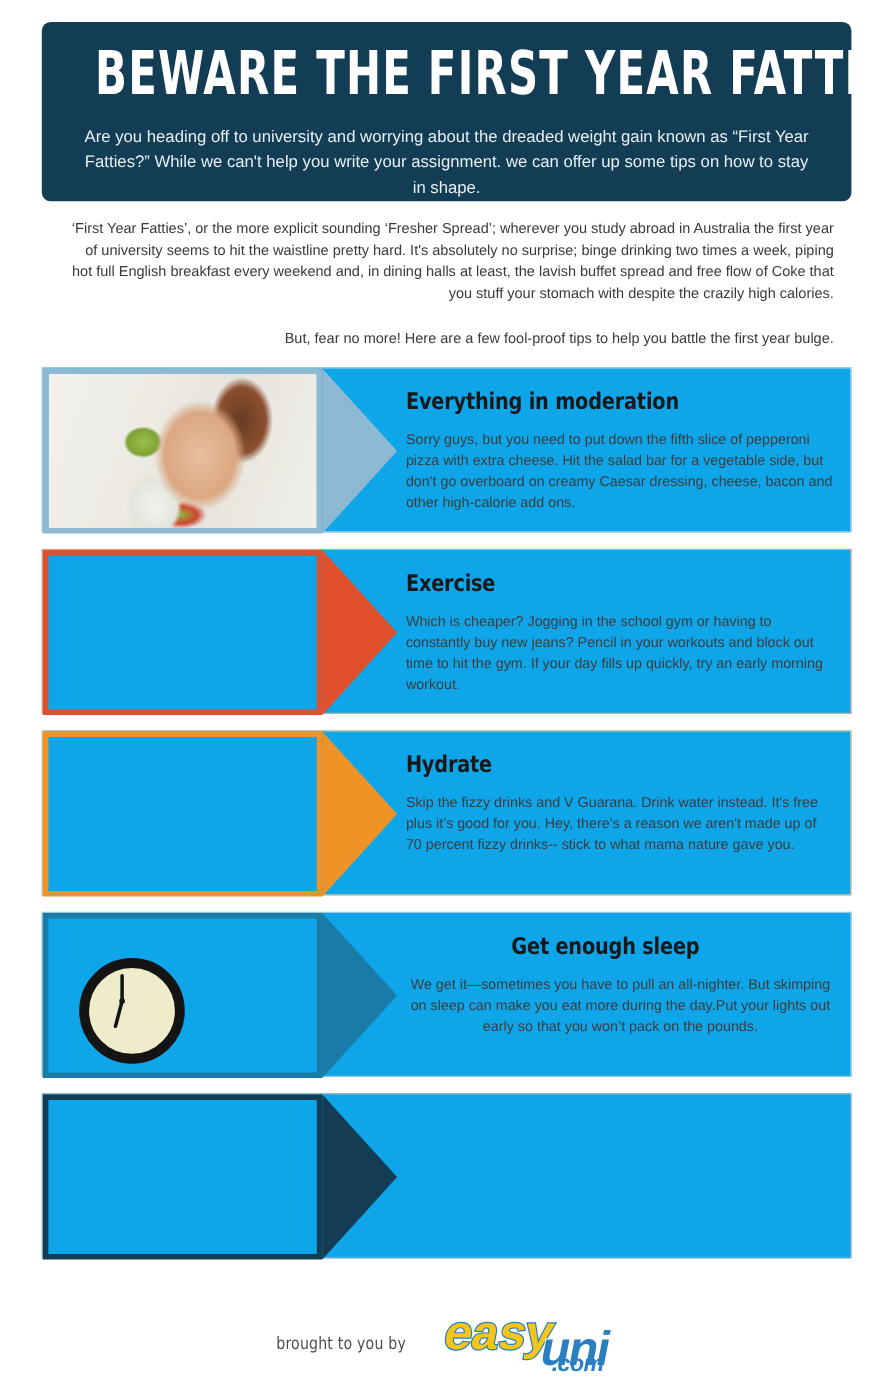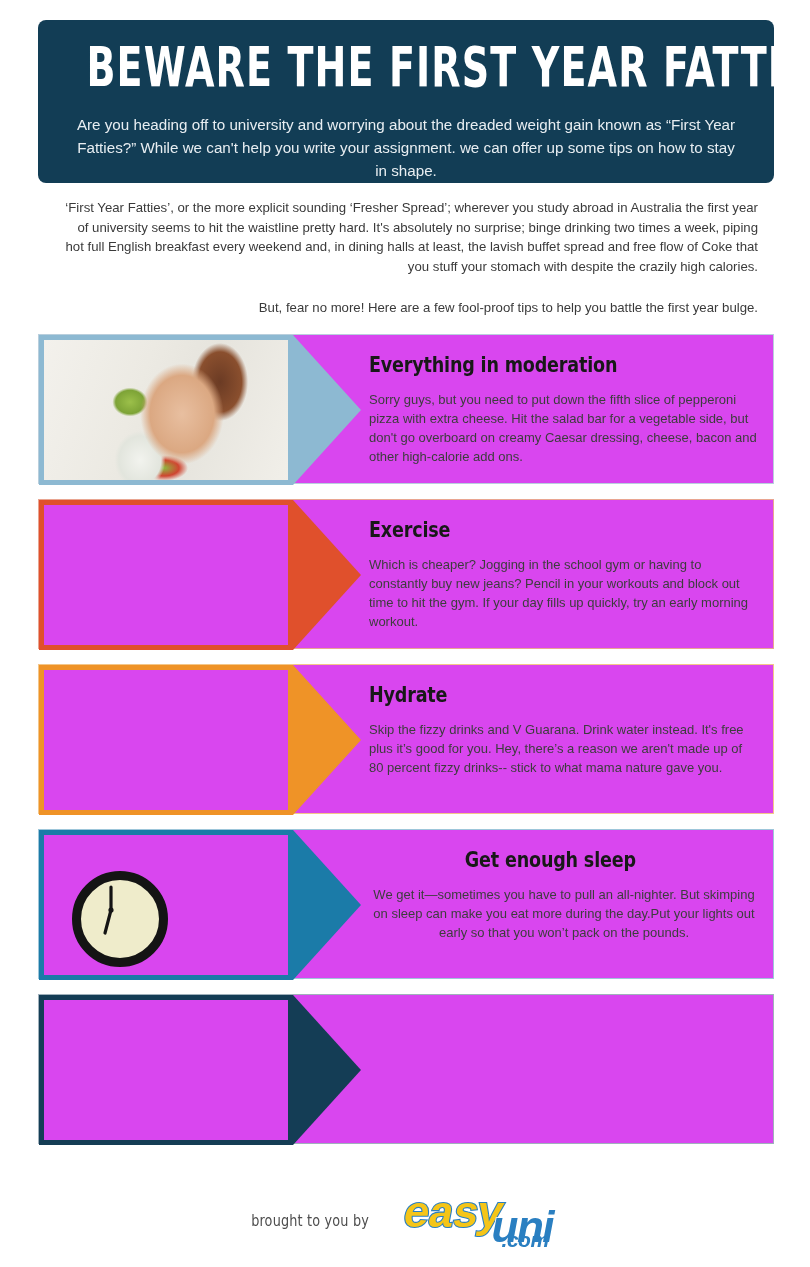--- a/index.html
+++ b/index.html
@@ -59,21 +59,21 @@
   .intro-p2 { margin-top: 22px; }
 
   
   .cards { position: absolute; left: 38px; top: 334px; width: 736px; }
 
   .card {
     position: relative;
     width: 736px;
     height: 150px;
     margin-bottom: 15px;
-    background: #d946ef;
+    background: #0ea5e9;
     border: 1px solid #cfd9e0;
   }
 
   .card-img-wrap {
     position: absolute;
     left: 0; top: 0;
     width: 254px; height: 150px;
     border: 5px solid #8db9d2;
     overflow: hidden;
   }
@@ -321,21 +321,21 @@
     </div>
   </div>
 
   <div class="card c3">
     <div class="card-img-wrap">
       <div class="card-img ph-water"></div>
     </div>
     <div class="card-arrow"></div>
     <div class="card-body">
       <div class="card-heading">Hydrate</div>
-      <div class="card-text">Skip the fizzy drinks and V Guarana. Drink water instead. It's free plus it’s good for you. Hey, there’s a reason we aren't made up of 80 percent fizzy drinks-- stick to what mama nature gave you.</div>
+      <div class="card-text">Skip the fizzy drinks and V Guarana. Drink water instead. It's free plus it’s good for you. Hey, there’s a reason we aren't made up of 70 percent fizzy drinks-- stick to what mama nature gave you.</div>
     </div>
   </div>
 
   <div class="card c4">
     <div class="card-img-wrap">
       <div class="card-img ph-sleep"></div>
       <svg class="clock-hands" viewBox="0 0 78 78">
         <line x1="39" y1="39" x2="39" y2="16" stroke="#141414" stroke-width="3.2" stroke-linecap="round"></line>
         <line x1="39" y1="39" x2="33" y2="62" stroke="#141414" stroke-width="3.2" stroke-linecap="round"></line>
         <circle cx="39" cy="39" r="2.6" fill="#141414"></circle>

